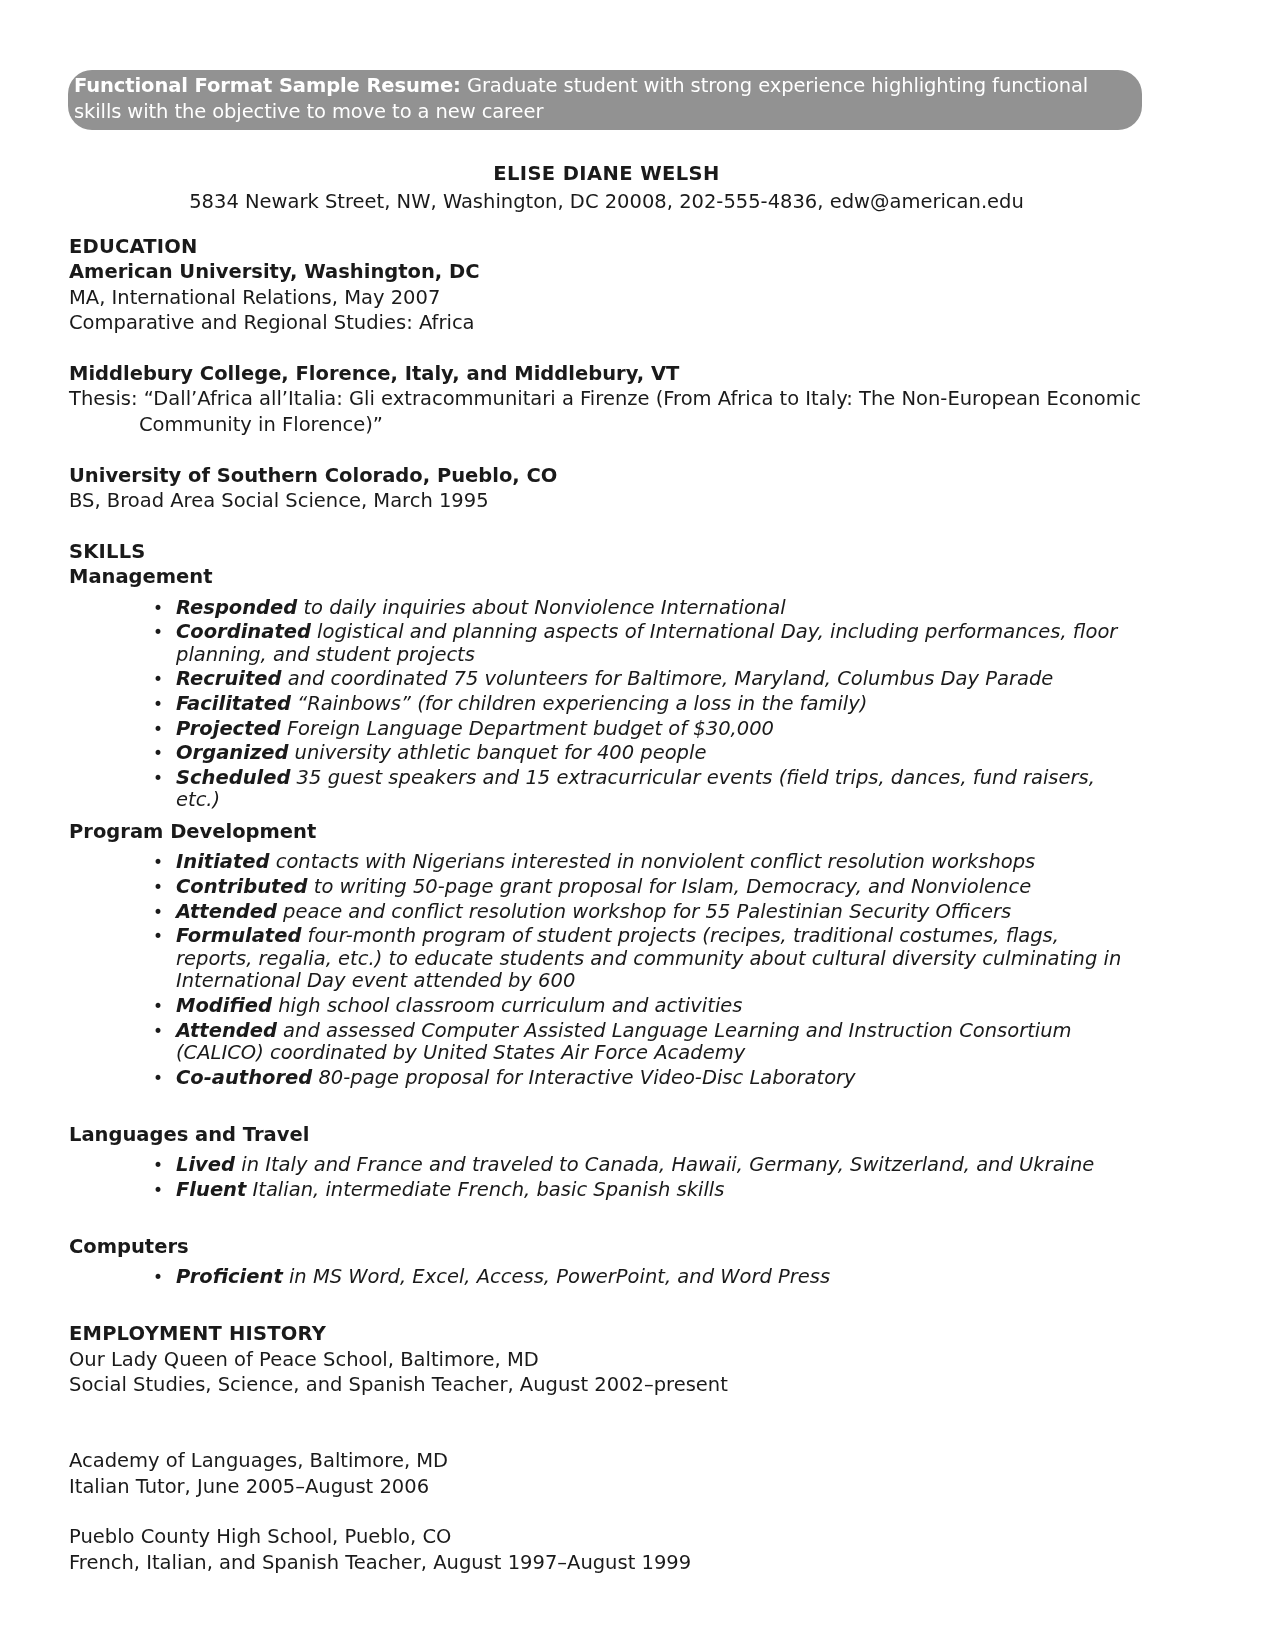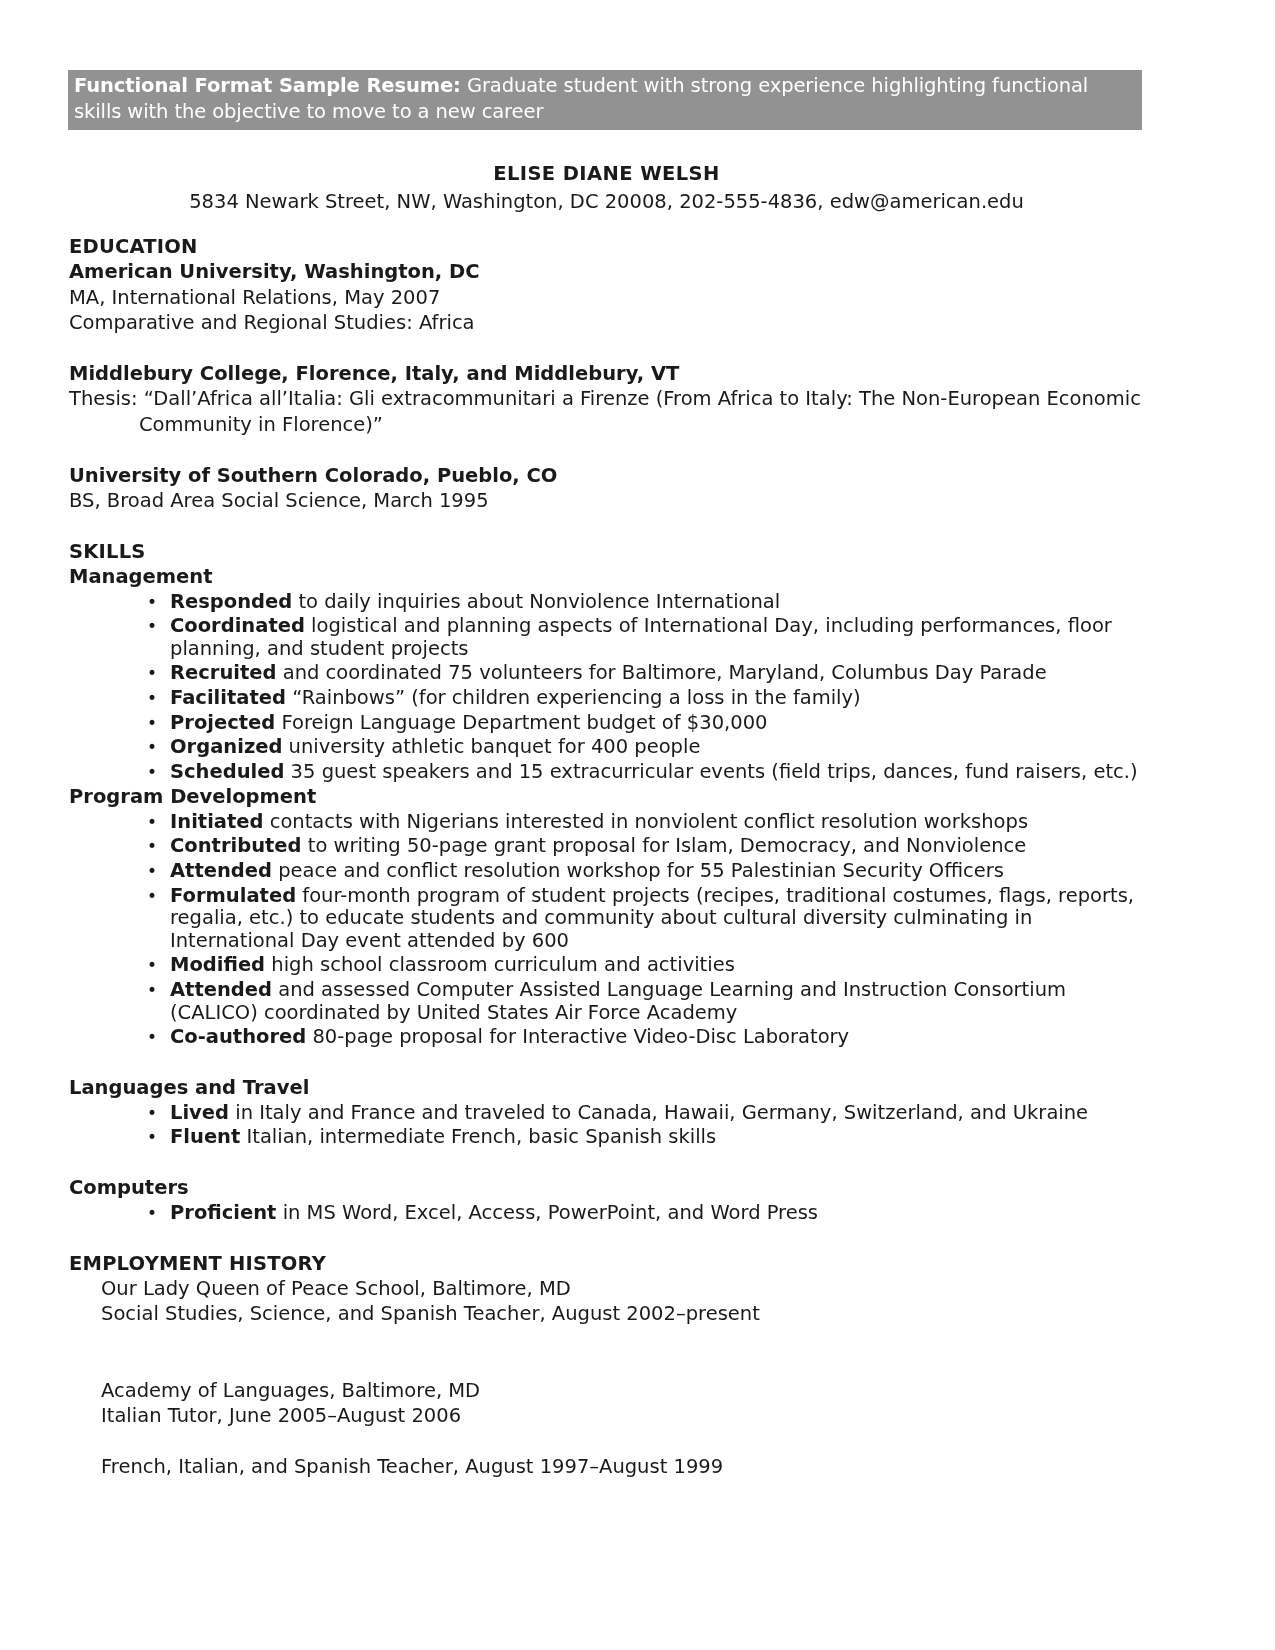--- a/index.html
+++ b/index.html
@@ -28,20 +28,21 @@
     left: 68px;
     top: 70px;
     width: 1074px;
     background: #929292;
     color: #ffffff;
     font-size: 19.5px;
     line-height: 26px;
     padding: 3px 6px 5px 6px;
     box-sizing: border-box;
     letter-spacing: -0.1px;
+    border-radius: 24px;
   }
   .banner b { font-weight: bold; }
 
   
   .doc {
     position: absolute;
     left: 69px;
     top: 160px;
     width: 1075px;
     font-size: 19.5px;
@@ -72,42 +73,43 @@
 
   .spacer { height: 25.4px; }
 
   .hang {
     padding-left: 70px;
     text-indent: -70px;
   }
 
   ul.bullets {
     list-style: none;
-    margin: 0;
+    margin: 6px;
     padding: 0;
+    font-style: italic;
   }
   ul.bullets > li {
     position: relative;
     padding-left: 101px;
     margin: 0;
     line-height: 22.6px;
     padding-top: 1px;
     padding-bottom: 1px;
   }
   ul.bullets > li::before {
     content: "\2022";
     position: absolute;
     left: 78px;
     top: 0px;
     font-size: 17px;
     line-height: 24px;
   }
   ul.bullets > li b { font-weight: bold; }
 
-  .emp-block { line-height: 25.4px; margin-left: 32px; }
+  .emp-block { line-height: 25.4px; }
 </style>
 </head>
 <body>
 
 <div class="page">
 
   <div class="banner">
     <b>Functional Format Sample Resume:</b><span> Graduate student with strong experience highlighting functional skills with the objective to move to a new career</span>
   </div>
 
@@ -194,17 +196,18 @@
     <div class="spacer"></div>
 
     <div class="emp-block">
       <div class="line">Academy of Languages, Baltimore, MD</div>
       <div class="line">Italian Tutor, June 2005–August 2006</div>
     </div>
 
     <div class="spacer"></div>
 
     <div class="emp-block">
+      <div class="line">Pueblo County High School, Pueblo, CO</div>
       <div class="line">French, Italian, and Spanish Teacher, August 1997–August 1999</div>
     </div>
 
   </div>
 </div>
 
 </body></html>

